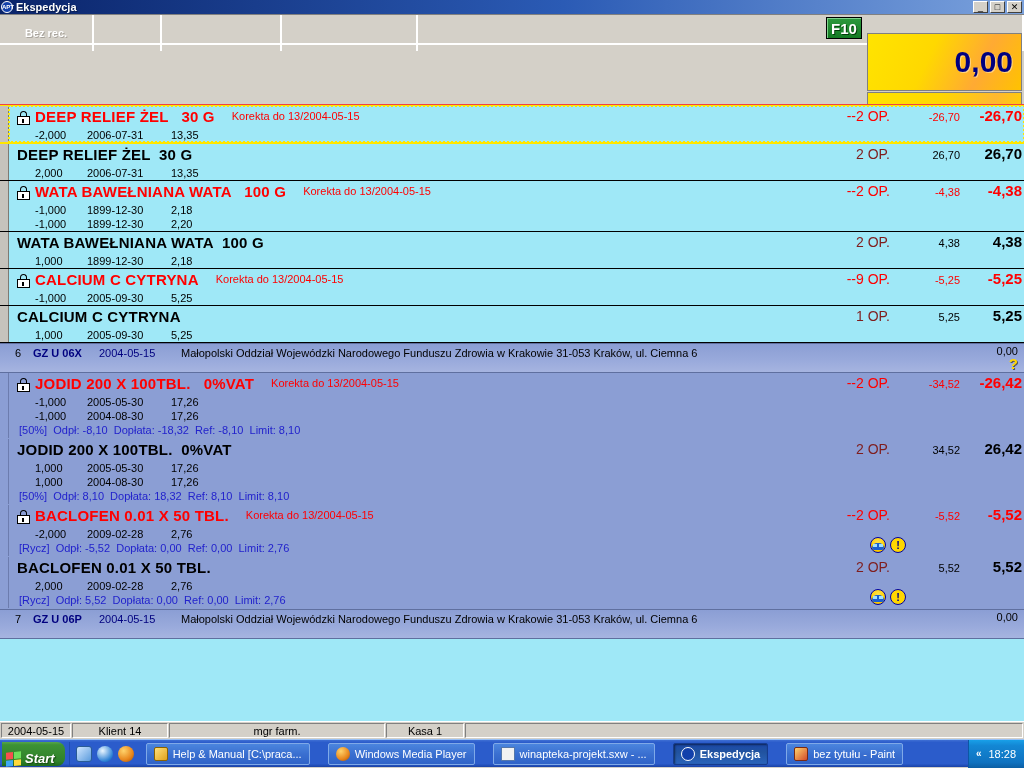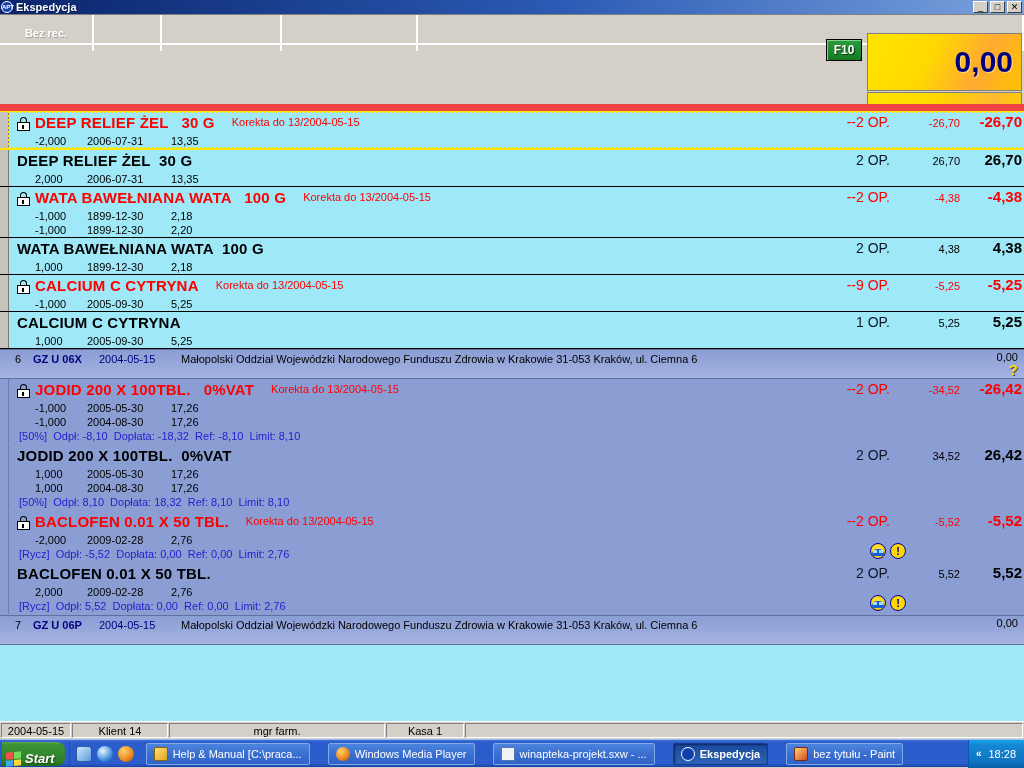--- a/index.html
+++ b/index.html
@@ -71,26 +71,26 @@
     text-shadow: 1px 1px 0 #a9a49d;
   }
   .tab.t1 { width: 94px; }
   .tab.t2 { width: 68px; }
   .tab.t3 { width: 120px; }
   .tab.t4 { width: 136px; }
   .tab.t5 { flex: 1 1 auto; }
 
   .f10 {
     position: absolute;
-    left: 826px; top: 24px;
+    left: 826px; top: 2px;
     width: 36px; height: 22px;
     background: linear-gradient(to bottom,#2e9a3e,#137a23);
     border: 1px solid #000;
     box-shadow: inset 1px 1px 0 #7fd28c;
-    color: #fff; font-size: 12px; font-weight: bold;
+    color: #fff; font-size: 15px; font-weight: bold;
     display: flex; align-items: center; justify-content: center;
     text-shadow: 1px 1px 0 #003c08;
   }
 
   .amount-box {
     position: absolute;
     left: 867px; top: 18px;
     width: 155px; height: 58px;
     background: linear-gradient(115deg,#ffe400 0%,#ffd800 40%,#ffaa33 72%,#ffc200 100%);
     border: 1px solid #808080;
@@ -108,21 +108,21 @@
     width: 155px; height: 22px;
     background: linear-gradient(115deg,#ffe400 0%,#ffd800 45%,#ffb830 80%,#ffd000 100%);
     border: 1px solid #808080;
   }
 
   
   .list {
     position: relative;
     height: 617px;
     background: #9fe8f7;
-    border-top: 7px solid #ef4444;
+    border-top: 1px solid #ef4444;
     overflow: hidden;
   }
   .row {
     display: flex;
     position: relative;
     border-bottom: 1px solid #000;
     background: #9fe8f7;
   }
   .row.blue { background: #8b9ed4; border-bottom-color: #8b9ed4; }
   .gutter {
@@ -206,21 +206,21 @@
   }
 
   
   .qty {
     position: absolute; right: 0; top: 0;
     width: 324px; height: 100%;
   }
   .qty .op {
     position: absolute; left: 104px; top: 2px;
     width: 86px; text-align: right;
-    font-size: 14px; color: #0f172a; font-weight: normal;
+    font-size: 14px; color: #7f1d1d; font-weight: normal;
     white-space: pre;
   }
   .qty .op.neg { color: #ff0000; }
   .qty .price {
     position: absolute; left: 190px; top: 5px;
     width: 70px; text-align: right;
     font-size: 11px; color: #000;
   }
   .qty .price.neg { color: #ff0000; }
   .qty .total {

